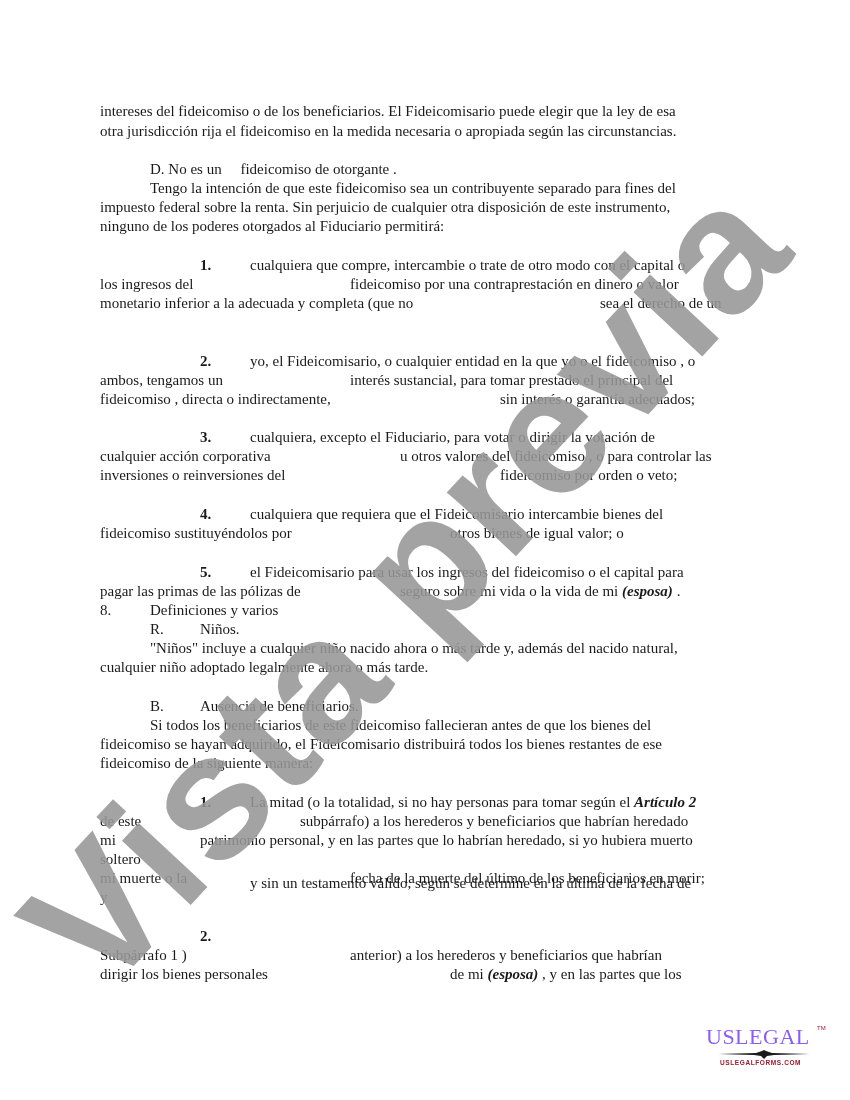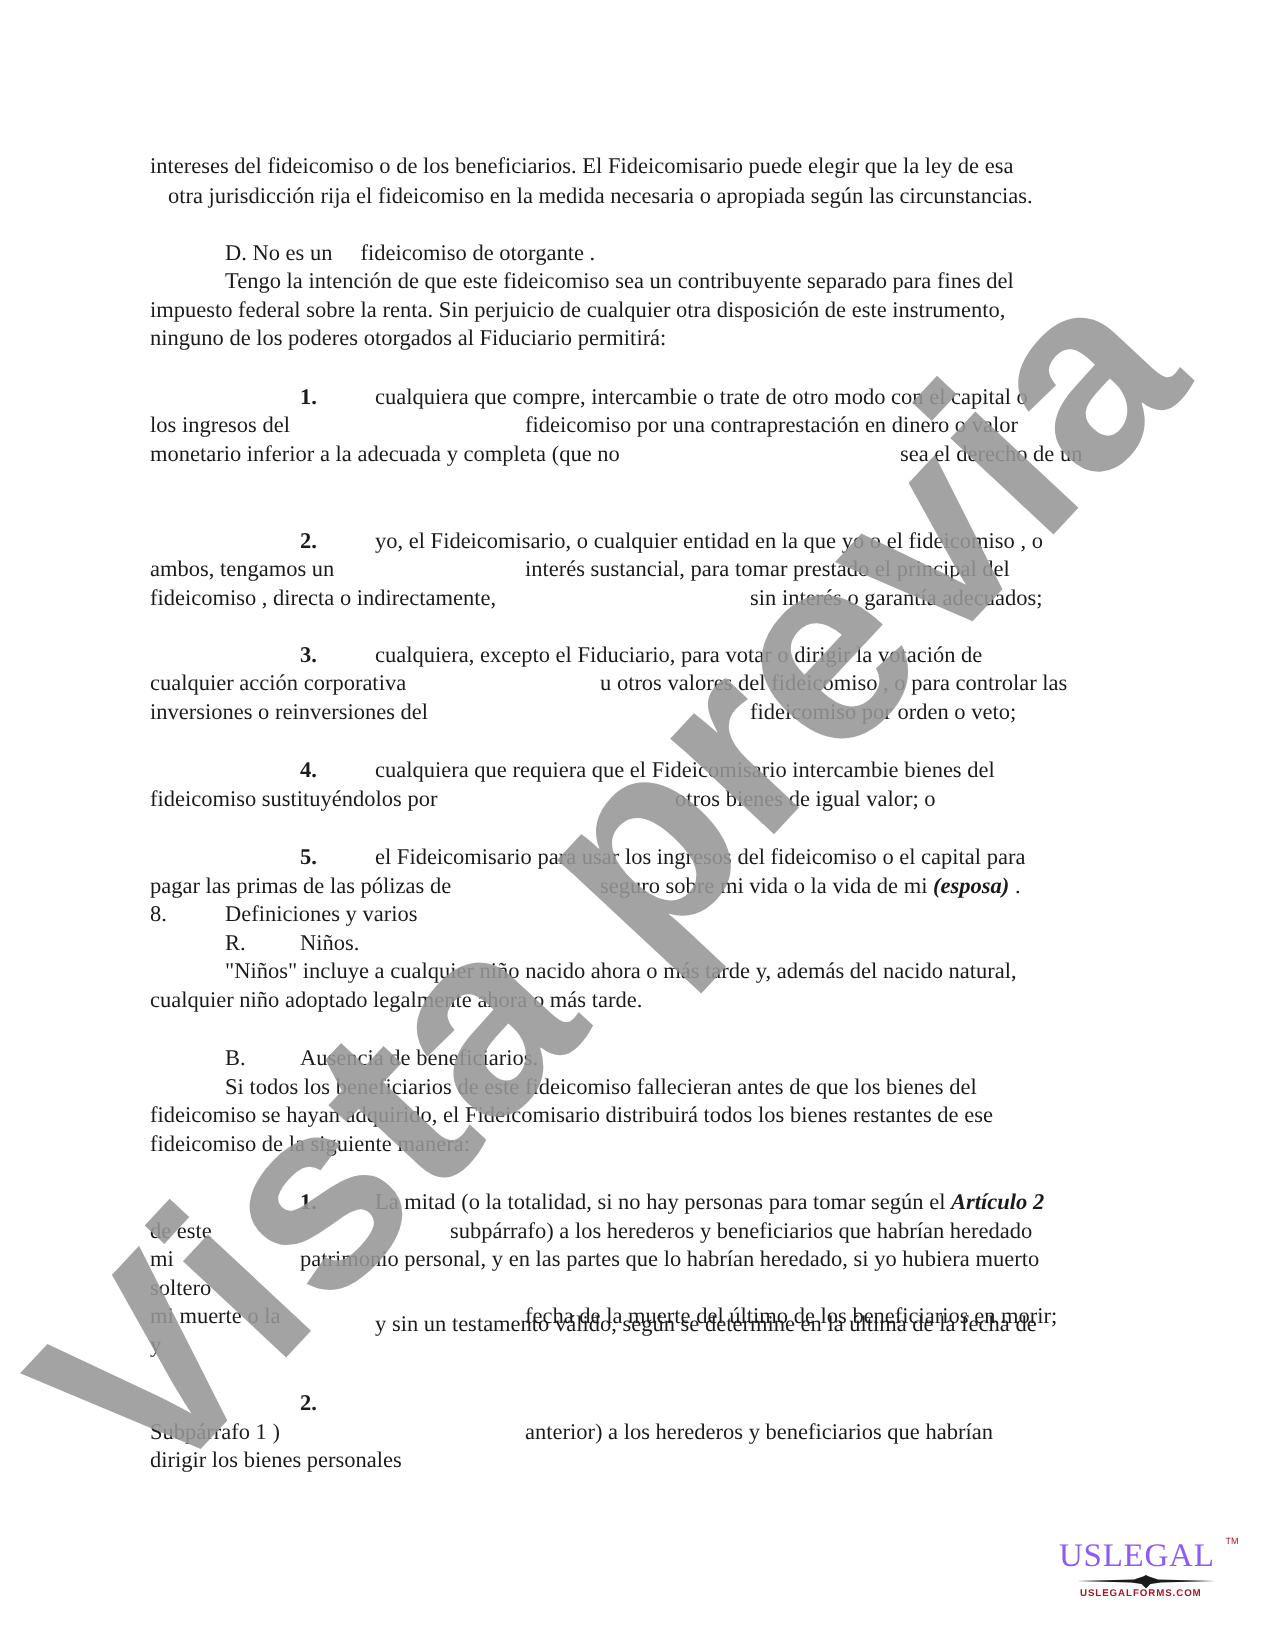--- a/index.html
+++ b/index.html
@@ -37,21 +37,21 @@
       font-size: 6.5px; color: #9b1b2a; letter-spacing: 0.6px; font-weight: bold;
     }
     .logo-wing { position: absolute; left: 10px; top: 26px; }
   </style>
 </head>
 <body>
 
 <div class="page">
 
   <div class="line" style="left:100px; top:102px;">intereses del fideicomiso o de los beneficiarios. El Fideicomisario puede elegir que la ley de esa</div>
-  <div class="line" style="left:112px; top:122px;">otra jurisdicción rija el fideicomiso en la medida necesaria o apropiada según las circunstancias.</div>
+  <div class="line" style="left:100px; top:122px;">otra jurisdicción rija el fideicomiso en la medida necesaria o apropiada según las circunstancias.</div>
 
   <div class="line b" style="left:150px; top:160px;">D. No es un     fideicomiso de otorgante .</div>
   <div class="line" style="left:150px; top:179px;">Tengo la intención de que este fideicomiso sea un contribuyente separado para fines del</div>
   <div class="line" style="left:100px; top:198px;">impuesto federal sobre la renta. Sin perjuicio de cualquier otra disposición de este instrumento,</div>
   <div class="line" style="left:100px; top:217px;">ninguno de los poderes otorgados al Fiduciario permitirá:</div>
 
   <div class="line num" style="left:200px; top:256px;">1.</div>
   <div class="line" style="left:250px; top:256px;">cualquiera que compre, intercambie o trate de otro modo con el capital o</div>
   <div class="line" style="left:100px; top:275px;">los ingresos del</div>
   <div class="line" style="left:350px; top:275px;">fideicomiso por una contraprestación en dinero o valor</div>
@@ -105,20 +105,21 @@
   <div class="line" style="left:100px; top:850px;">soltero</div>
   <div class="line" style="left:250px; top:850px;margin-top:24px;">y sin un testamento válido, según se determine en la última de la fecha de</div>
   <div class="line" style="left:100px; top:869px;">mi muerte o la</div>
   <div class="line" style="left:350px; top:869px;">fecha de la muerte del último de los beneficiarios en morir;</div>
   <div class="line" style="left:100px; top:888px;">y</div>
 
   <div class="line num" style="left:200px; top:927px;">2.</div>
   <div class="line b" style="left:100px; top:946px;">Subpárrafo 1 )</div>
   <div class="line" style="left:350px; top:946px;">anterior) a los herederos y beneficiarios que habrían</div>
   <div class="line" style="left:100px; top:965px;">dirigir los bienes personales</div>
+  <div class="line" style="left:450px; top:965px;"><span>de mi </span><span class="bi">(esposa)</span><span> , y en las partes que los</span></div>
 </div>
 
 <div class="watermark">
   <div class="watermark-text">Vista previa</div>
 </div>
 
 <div class="logo">
   <div class="logo-main">USLEGAL</div>
   <div class="logo-tm">TM</div>
   <svg class="logo-wing" width="96" height="9" viewBox="0 0 96 9">

